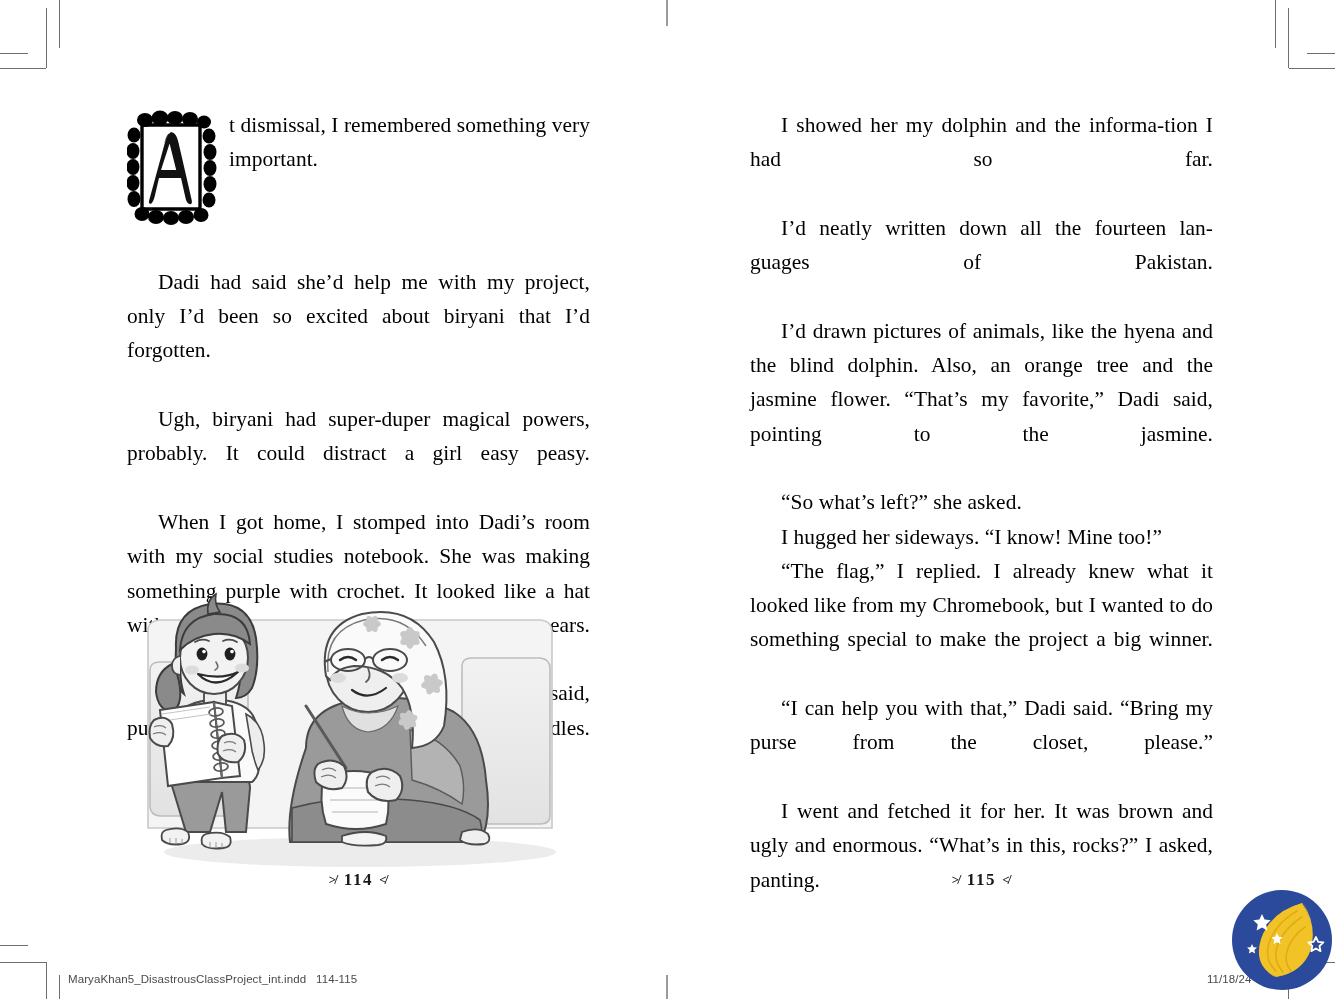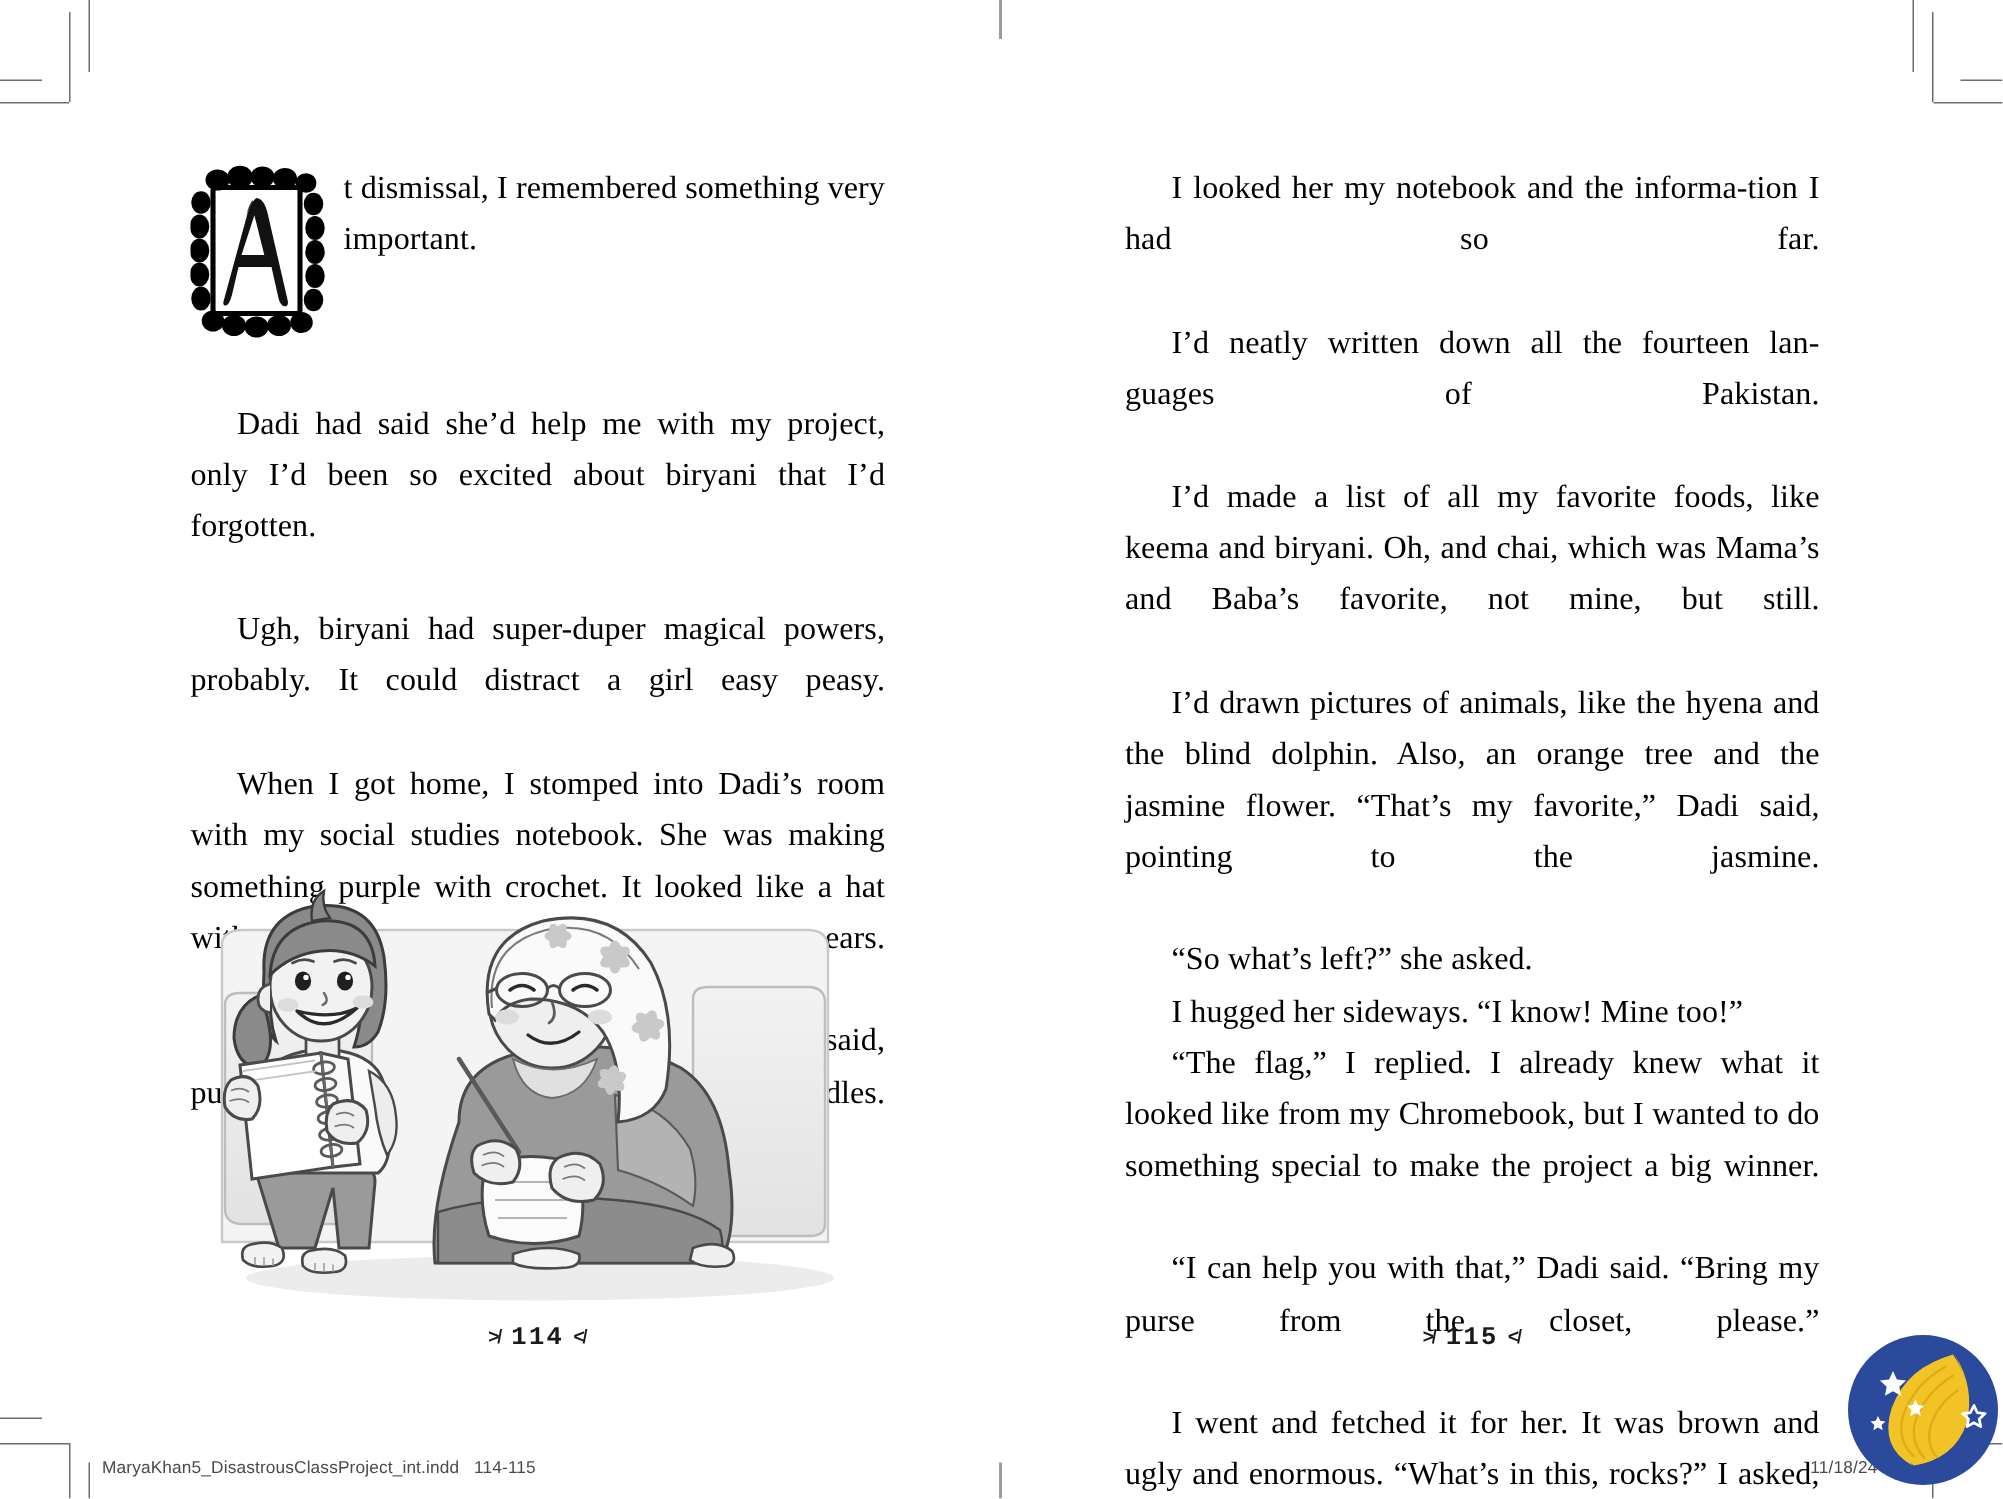--- a/index.html
+++ b/index.html
@@ -93,28 +93,28 @@
     left: 20px;
     top: 520px;
     width: 490px;
     height: 300px;
   }
   .illustration svg { display: block; width: 100%; height: 100%; }
 
   
   .folio {
     position: absolute;
-    bottom: 48px;
+    bottom: 60px;
     left: 0;
     width: 100%;
     text-align: center;
     font-size: 17px;
     font-weight: bold;
     letter-spacing: 1.6px;
-    font-family: Liberation Mono, monospace;
+    font-family: Liberation Serif, serif;
     color: #1a1a1a;
   }
   .folio .orn {
     font-size: 13px;
     vertical-align: 1px;
     padding: 0 6px;
     font-weight: bold;
   }
 
   
@@ -392,23 +392,22 @@
       </svg>
     </div>
 
     <div class="folio">
       <span class="orn">≯</span><span>114</span><span class="orn">≮</span>
     </div>
   </div>
 
   <div class="page page-right">
     <div class="column">
-      <p class="para">I looked her my notebook and the informa-tion I had so far.</p>
+      <p class="para">I showed her my dolphin and the informa-tion I had so far.</p>
       <p class="para">I’d neatly written down all the fourteen lan-guages of Pakistan.</p>
-      <p class="para">I’d made a list of all my favorite foods, like keema and biryani. Oh, and chai, which was Mama’s and Baba’s favorite, not mine, but still.</p>
       <p class="para">I’d drawn pictures of animals, like the hyena and the blind dolphin. Also, an orange tree and the jasmine flower. “That’s my favorite,” Dadi said, pointing to the jasmine.</p>
       <p class="para ragged">“So what’s left?” she asked.</p>
       <p class="para ragged">I hugged her sideways. “I know! Mine too!”</p>
       <p class="para">“The flag,” I replied. I already knew what it looked like from my Chromebook, but I wanted to do something special to make the project a big winner.</p>
       <p class="para">“I can help you with that,” Dadi said. “Bring my purse from the closet, please.”</p>
       <p class="para">I went and fetched it for her. It was brown and ugly and enormous. “What’s in this, rocks?” I asked, panting.</p>
     </div>
 
     <div class="folio">
       <span class="orn">≯</span><span>115</span><span class="orn">≮</span>

